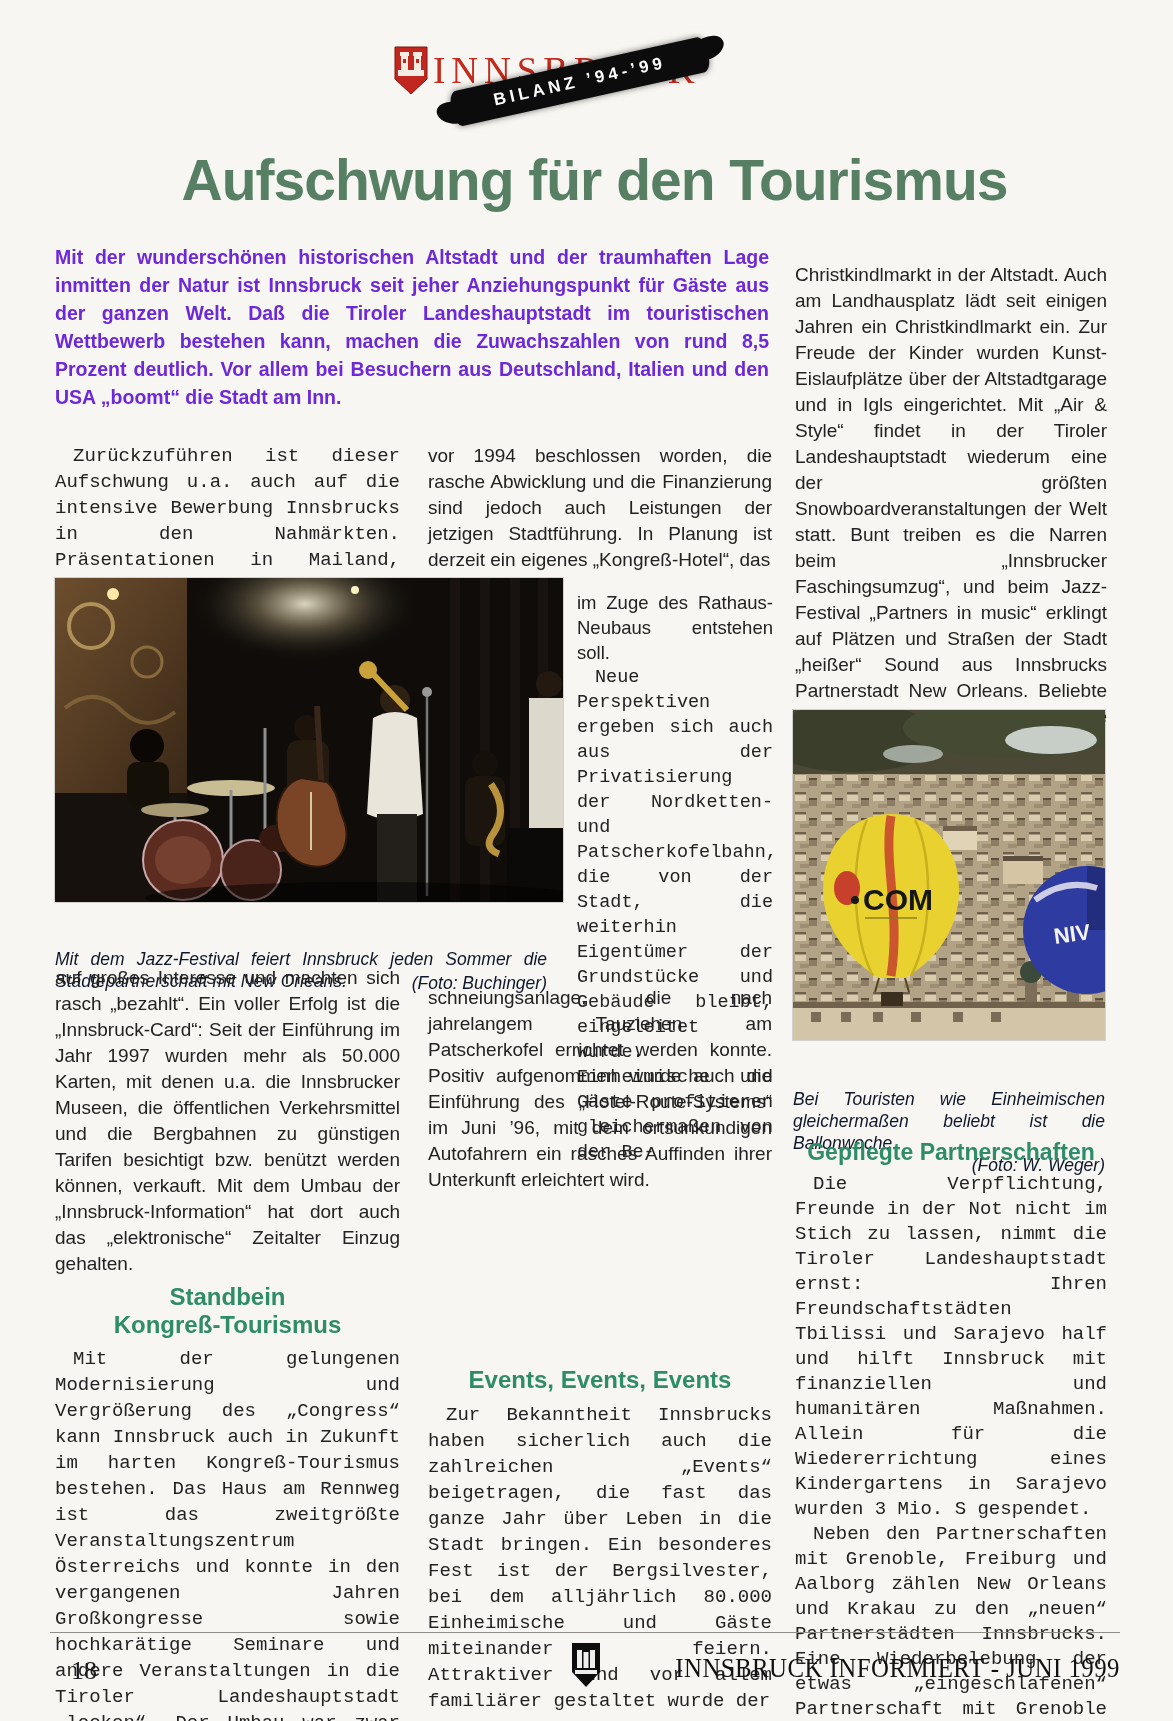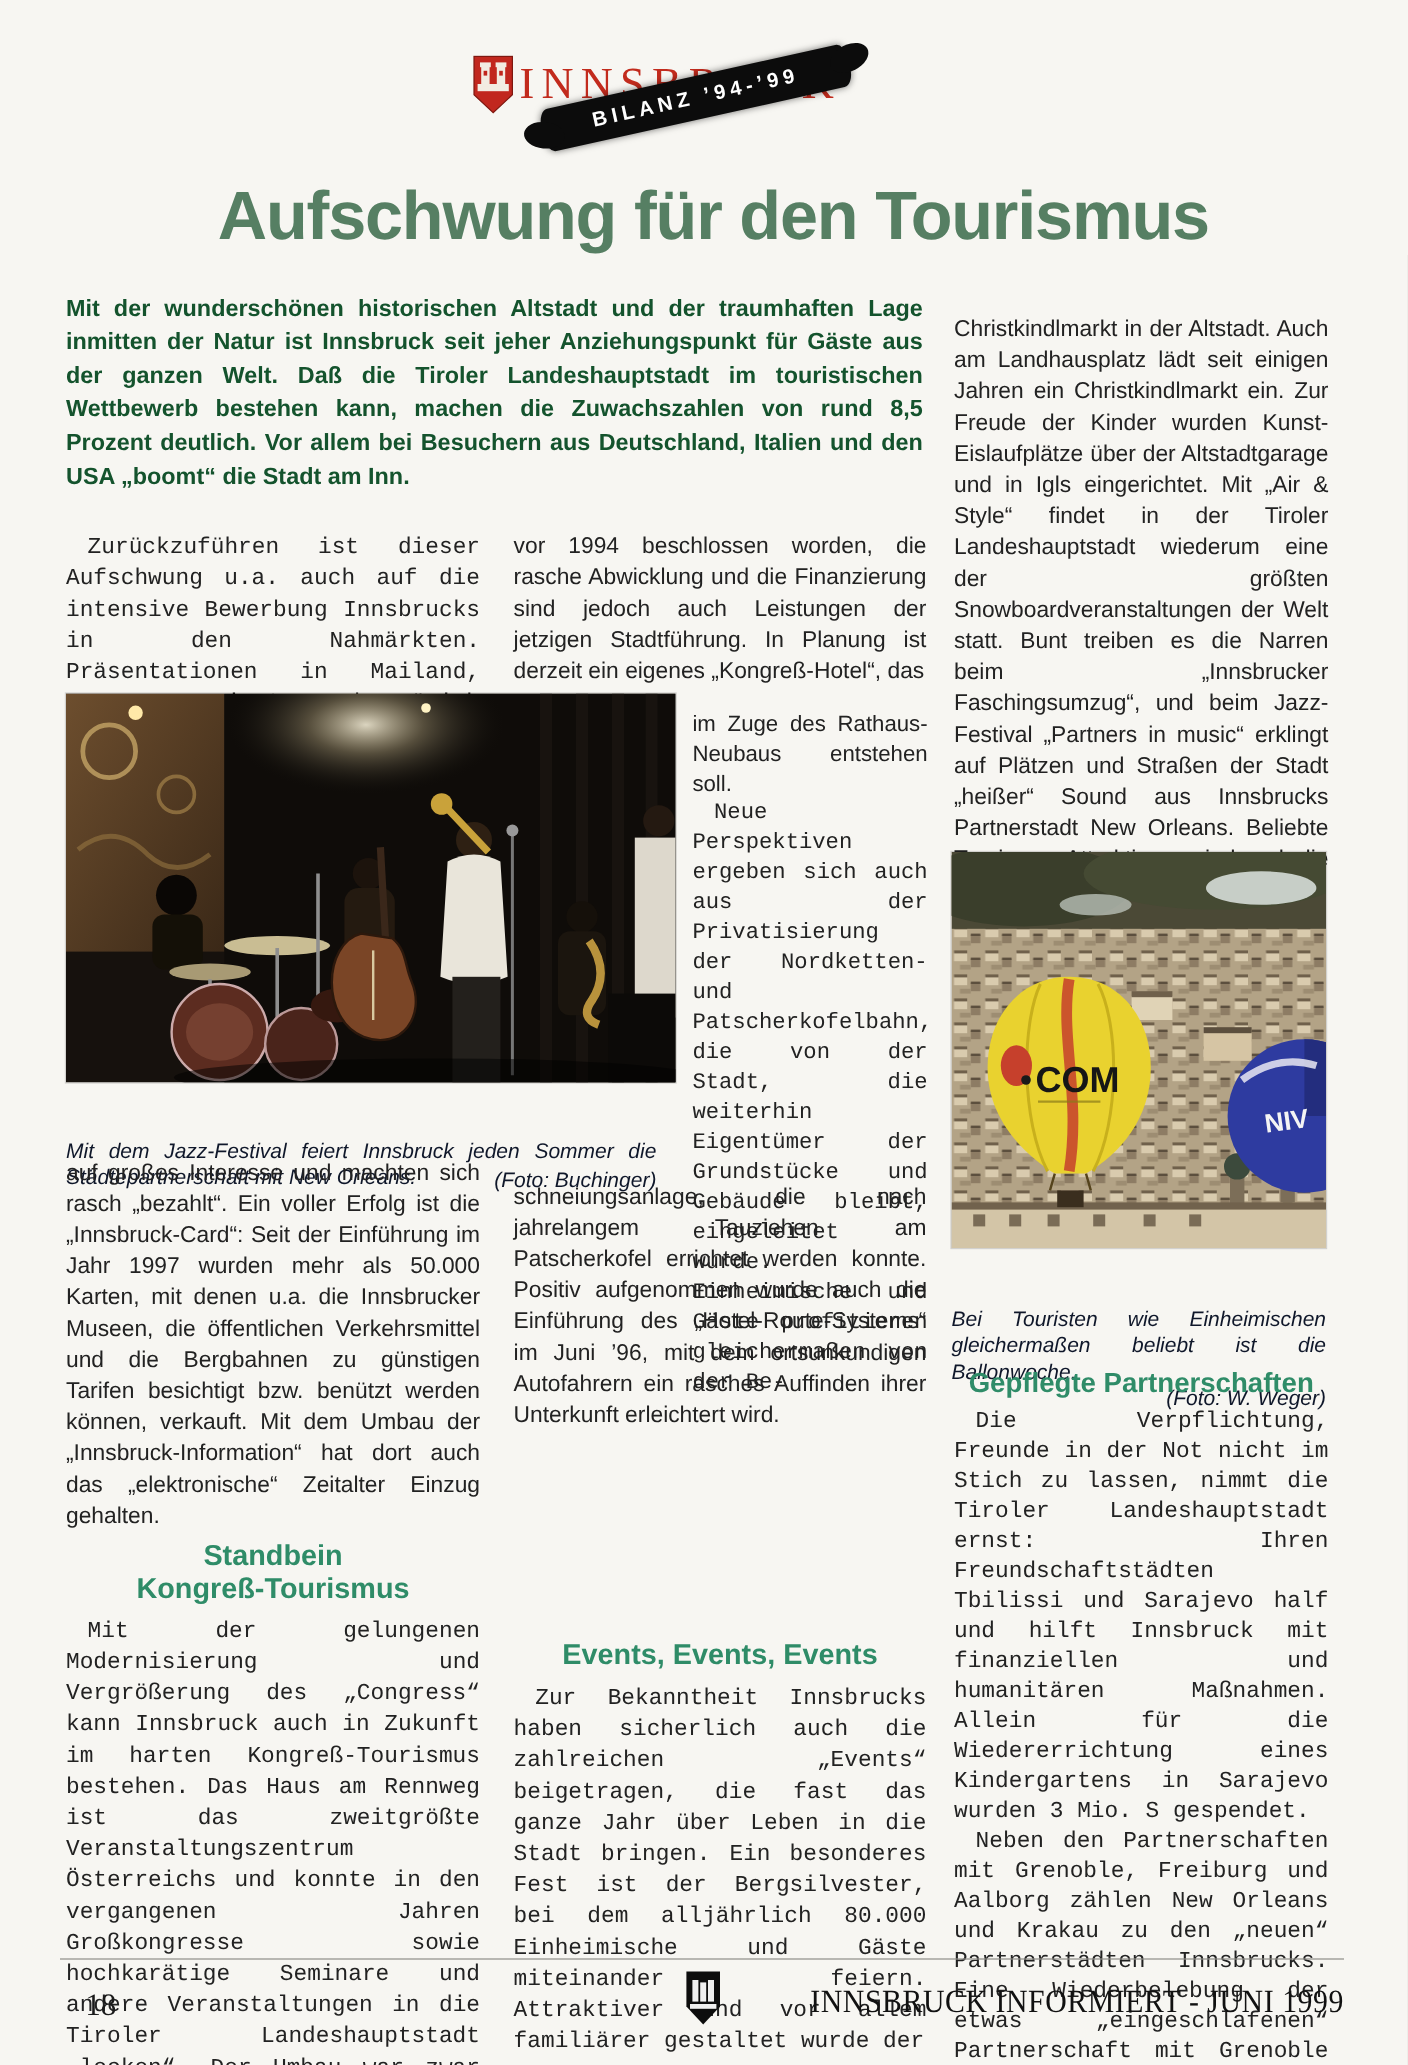--- a/index.html
+++ b/index.html
@@ -24,21 +24,21 @@
   }
   .ribbon::before{left:-16px;top:10px;transform:rotate(18deg);}
   .ribbon::after{right:-18px;top:2px;transform:rotate(-14deg);}
   .ribbon-text{
     color:#fff;font-size:17px;font-weight:bold;letter-spacing:4px;white-space:nowrap;
   }
   .headline{
     font-size:57px;font-weight:bold;letter-spacing:-1px;text-align:center;line-height:60px;
   }
   
-  .lead{font-size:19.5px;line-height:28px;font-weight:bold;text-align:justify;color:#14532d;}
+  .lead{font-size:19.5px;line-height:28px;font-weight:bold;text-align:justify;color:#6d28d9;}
   .bt{font-size:19px;line-height:26px;text-align:justify;}
   .bt-narrow{font-size:18.5px;line-height:25px;text-align:justify;}
   .bt p,.bt-narrow p{margin:0;}
   p.ind{text-indent:18px;font-family:Liberation Mono, monospace;}
   .col-heading{
     font-weight:bold;text-align:center;line-height:28px;white-space:pre-line;
   }
   .caption{
     font-size:17.5px;line-height:22px;font-style:italic;color:#0f172a;text-align:justify;margin-top:38px;
   }

